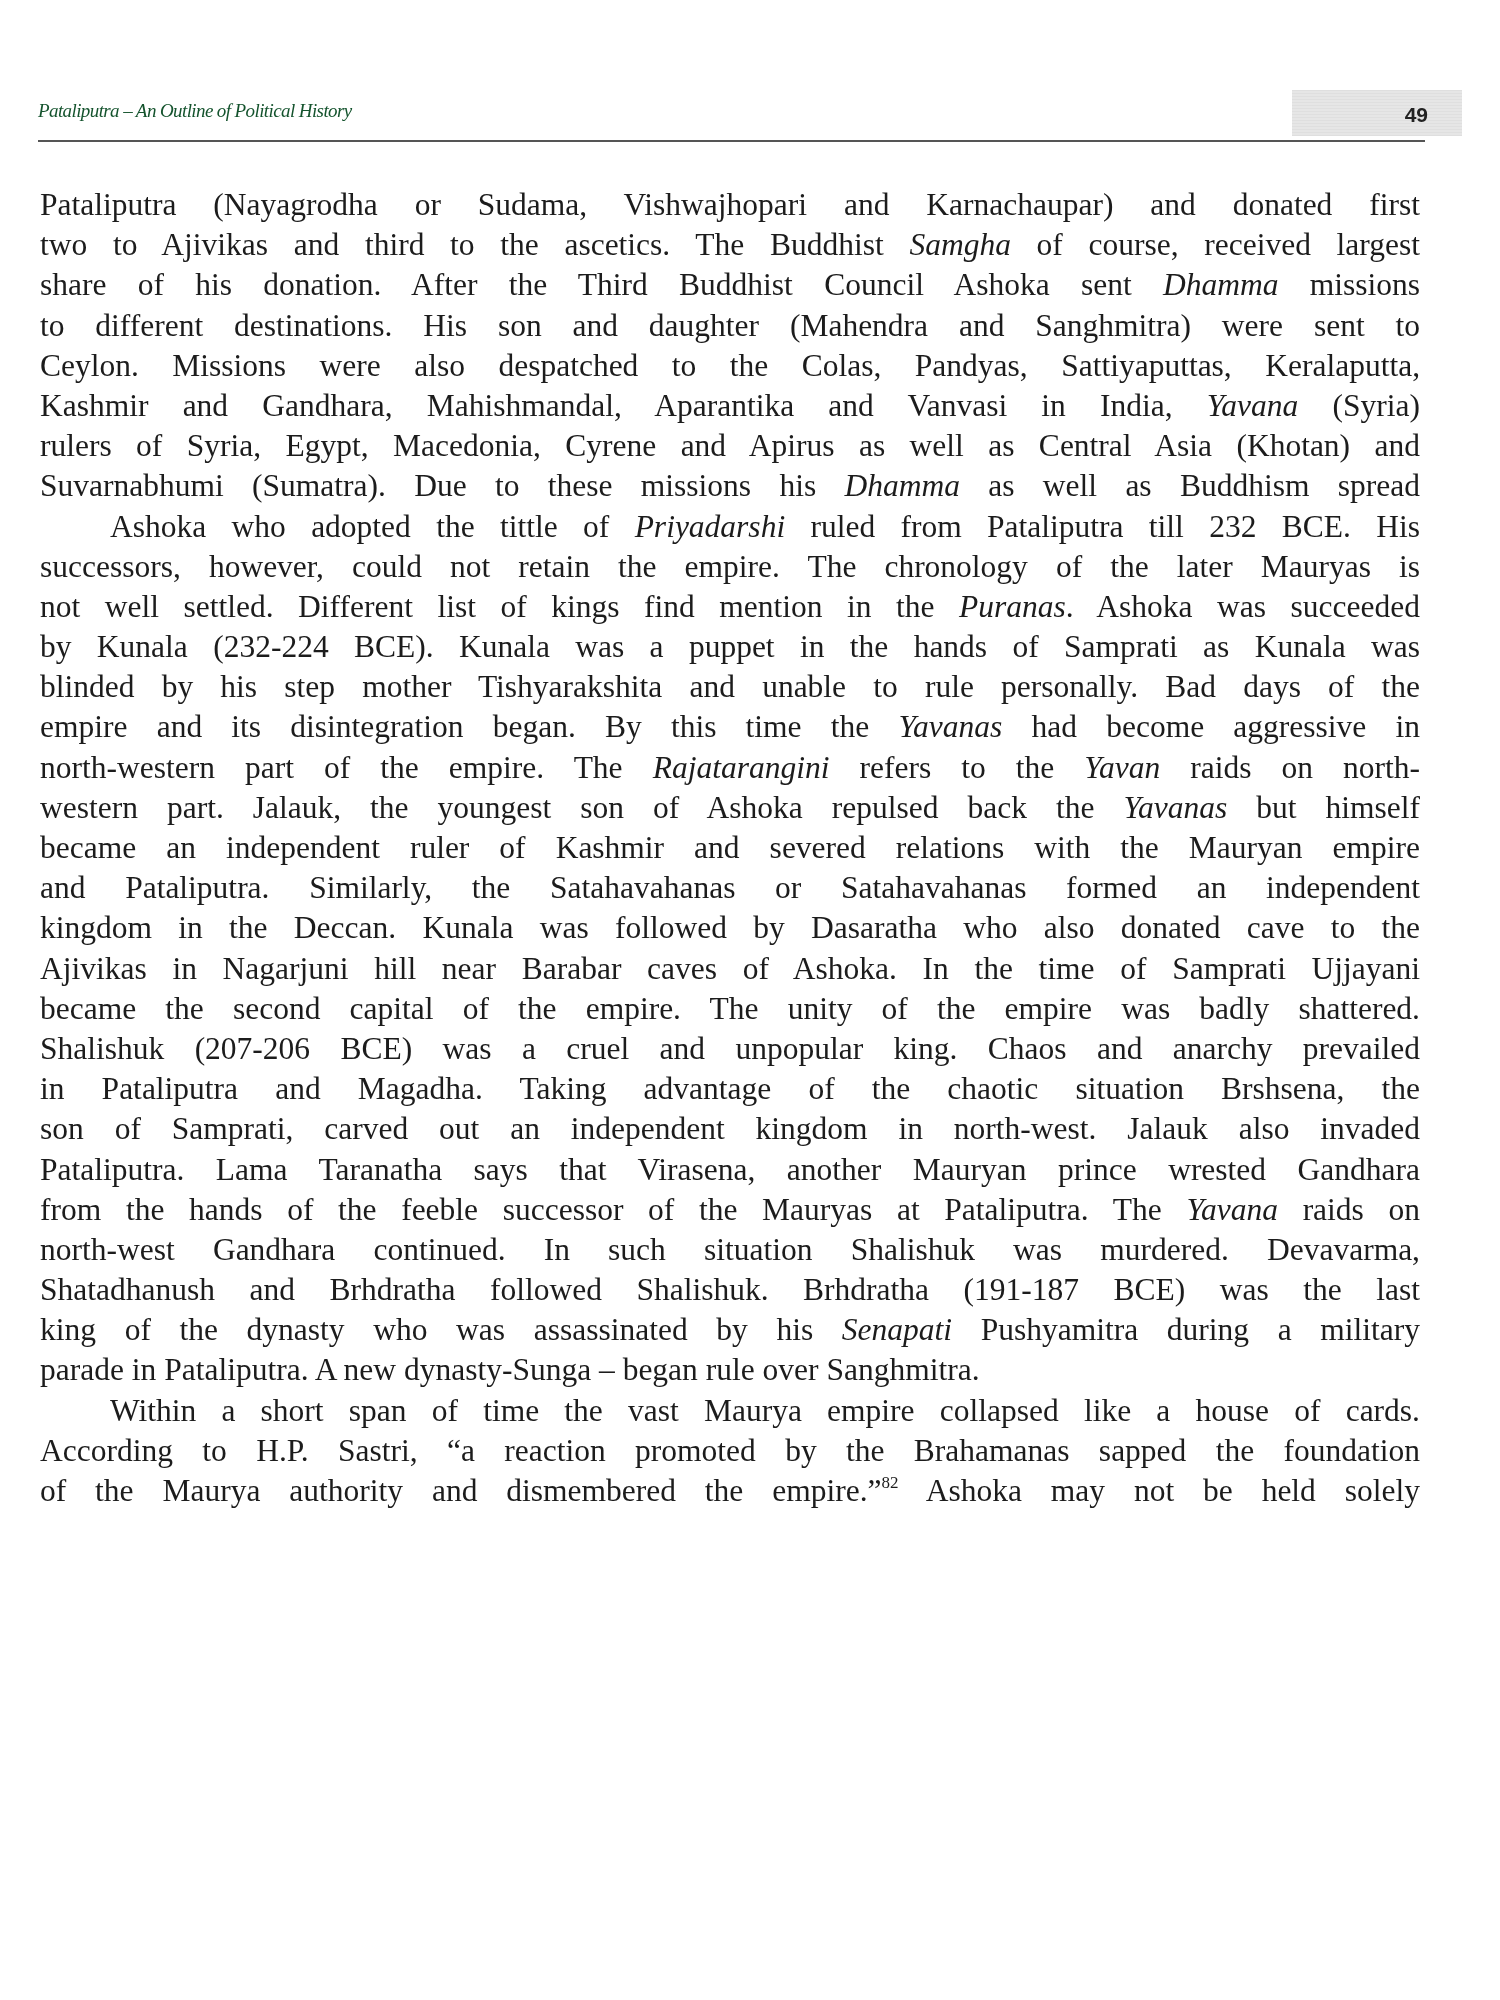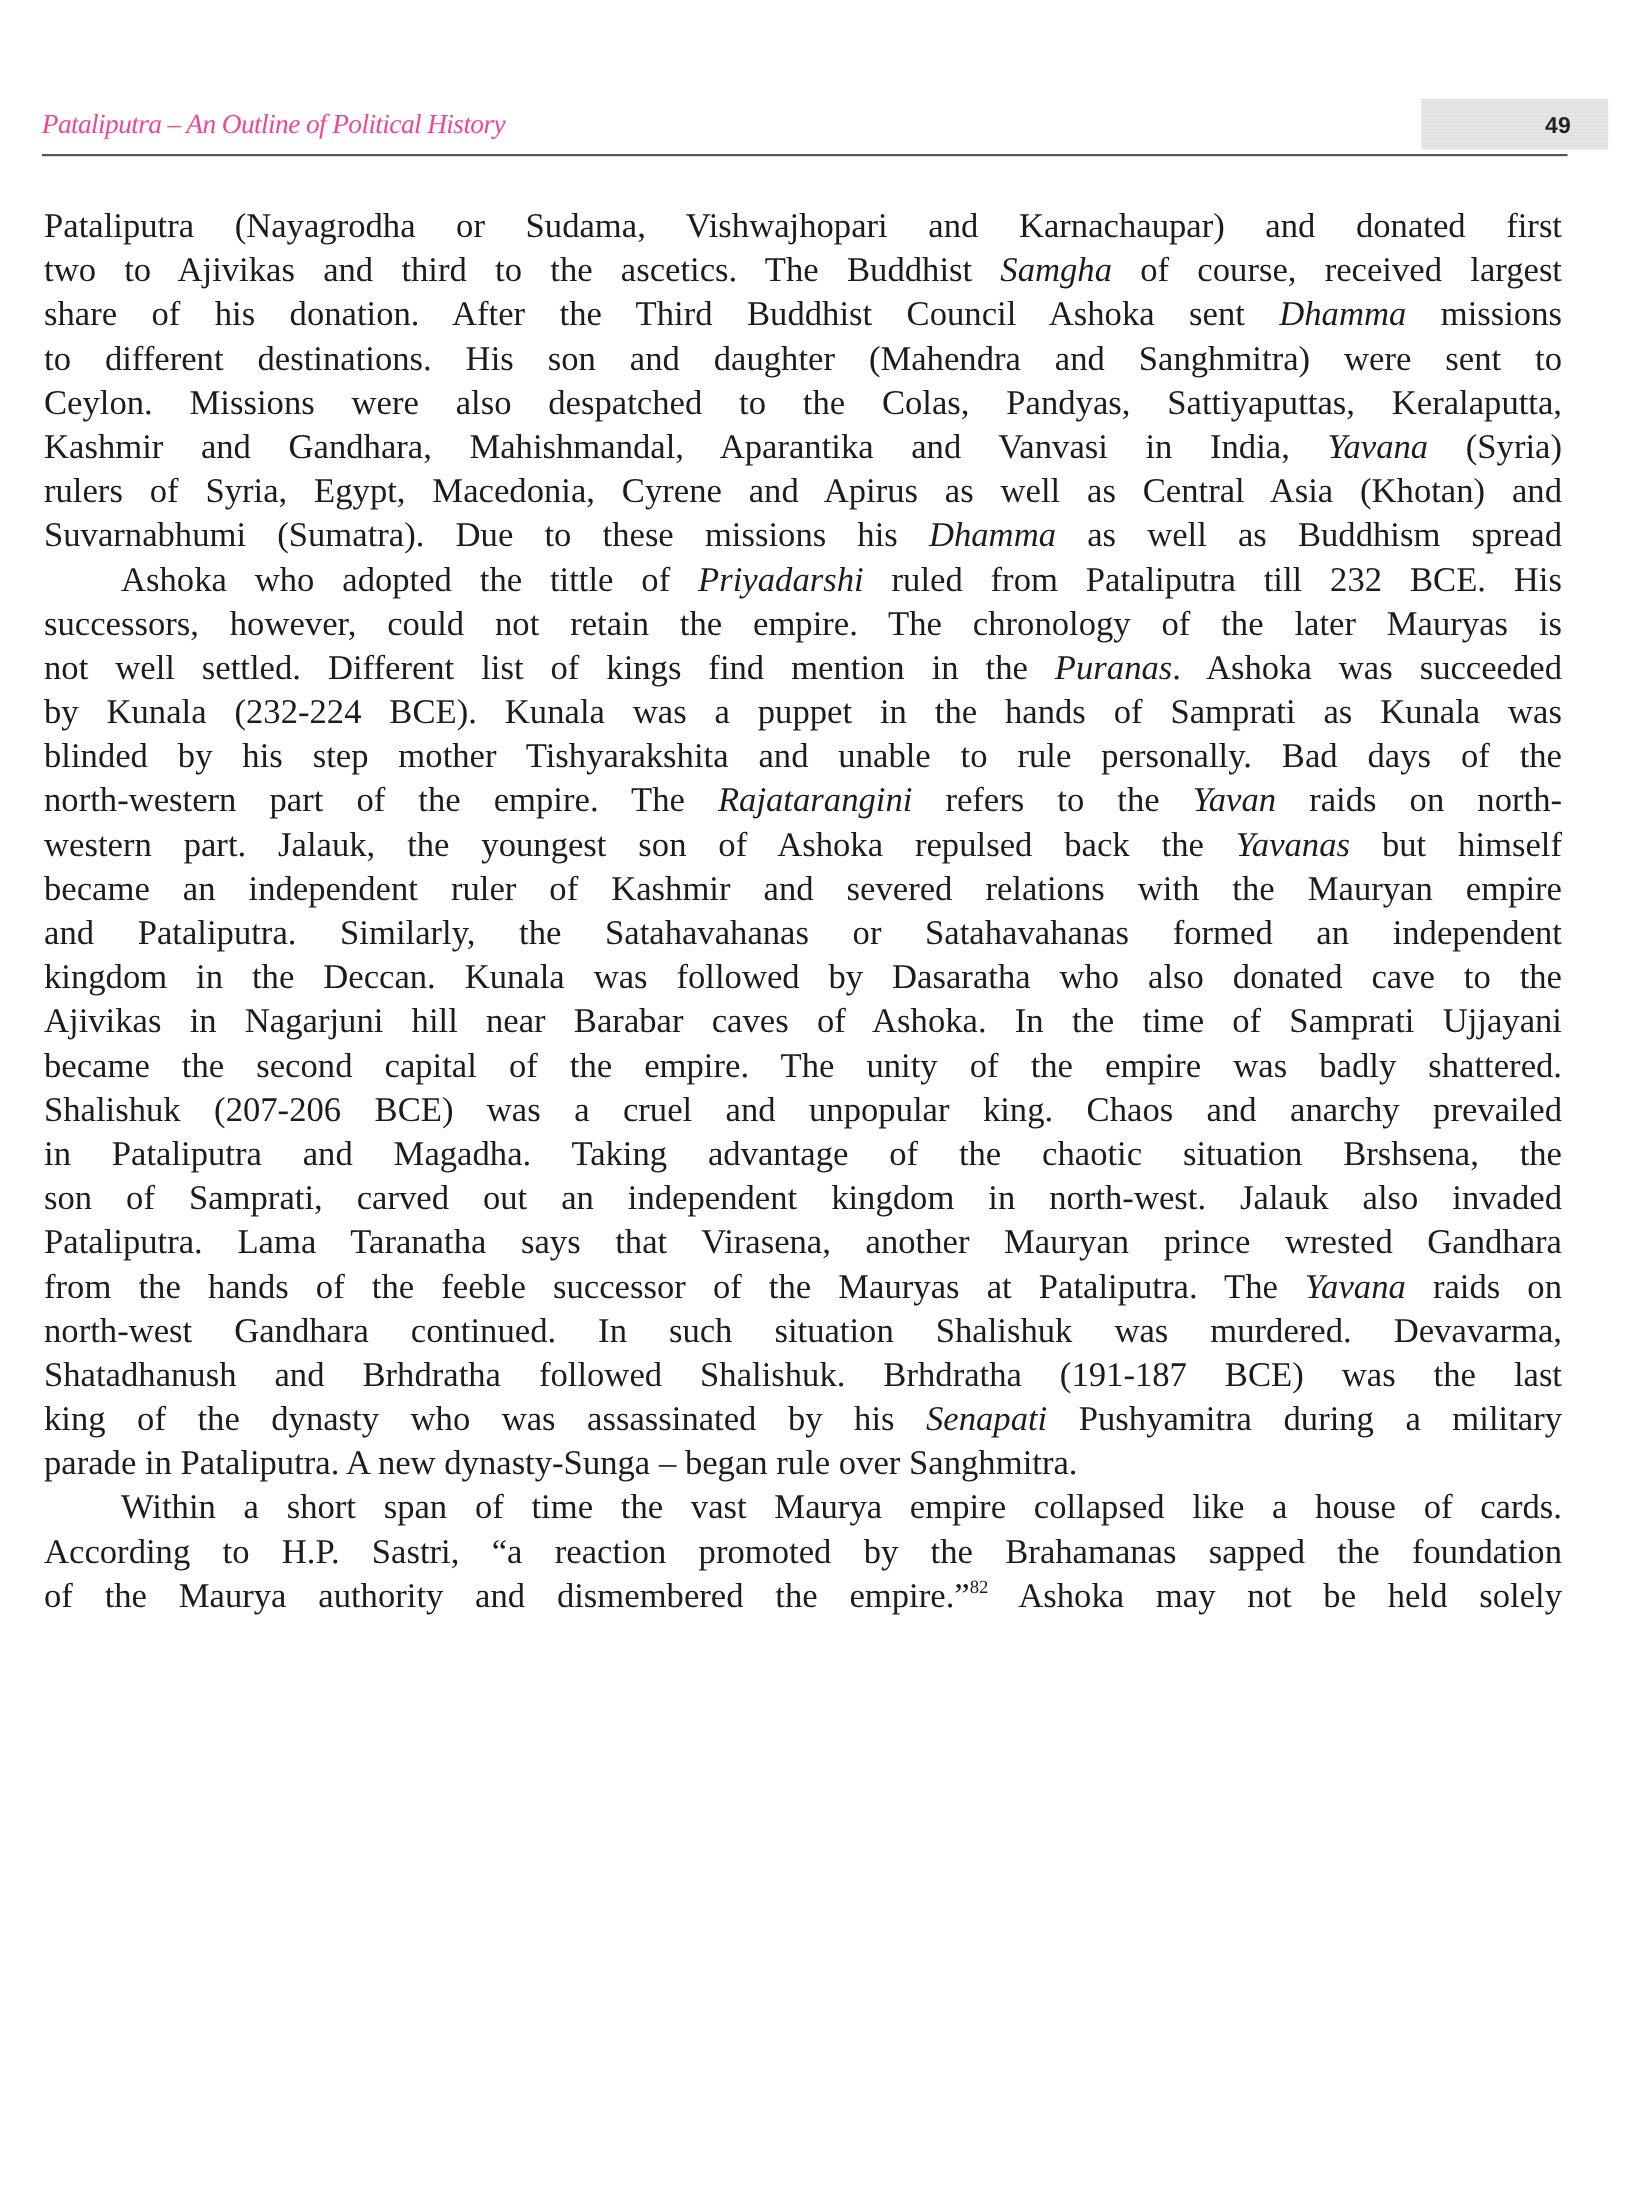--- a/index.html
+++ b/index.html
@@ -20,23 +20,23 @@
     left: 38px;
     top: 90px;
     width: 1424px;
     height: 48px;
   }
   .running-title {
     position: absolute;
     left: 0;
     top: 10px;
     font-style: italic;
-    font-size: 25px;
+    font-size: 19px;
     letter-spacing: -0.6px;
-    color: #ec4899;
+    color: #14532d;
   }
   .page-number-box {
     position: absolute;
     right: 0;
     top: 0;
     width: 170px;
     height: 46px;
     background: #e6e6e6;
     background-image: repeating-linear-gradient(0deg, rgba(0,0,0,0.03) 0 1px, transparent 1px 3px);
   }
@@ -104,20 +104,21 @@
     <div class="line"><span>to different destinations. His son and daughter (Mahendra and Sanghmitra) were sent to</span></div>
     <div class="line"><span>Ceylon. Missions were also despatched to the Colas, Pandyas, Sattiyaputtas, Keralaputta,</span></div>
     <div class="line"><span>Kashmir and Gandhara, Mahishmandal, Aparantika and Vanvasi in India, </span><span class="it">Yavana</span><span> (Syria)</span></div>
     <div class="line"><span>rulers of Syria, Egypt, Macedonia, Cyrene and Apirus as well as Central Asia (Khotan) and</span></div>
     <div class="line"><span>Suvarnabhumi (Sumatra). Due to these missions his </span><span class="it">Dhamma</span><span> as well as Buddhism spread</span></div>
     <div class="line indent"><span>Ashoka who adopted the tittle of </span><span class="it">Priyadarshi</span><span> ruled from Pataliputra till 232 BCE. His</span></div>
     <div class="line"><span>successors, however, could not retain the empire. The chronology of the later Mauryas is</span></div>
     <div class="line"><span>not well settled. Different list of kings find mention in the </span><span class="it">Puranas</span><span>. Ashoka was succeeded</span></div>
     <div class="line"><span>by Kunala (232-224 BCE). Kunala was a puppet in the hands of Samprati as Kunala was</span></div>
     <div class="line"><span>blinded by his step mother Tishyarakshita and unable to rule personally. Bad days of the</span></div>
+    <div class="line"><span>empire and its disintegration began. By this time the </span><span class="it">Yavanas</span><span> had become aggressive in</span></div>
     <div class="line"><span>north-western part of the empire. The </span><span class="it">Rajatarangini</span><span> refers to the </span><span class="it">Yavan</span><span> raids on north-</span></div>
     <div class="line"><span>western part. Jalauk, the youngest son of Ashoka repulsed back the </span><span class="it">Yavanas</span><span> but himself</span></div>
     <div class="line"><span>became an independent ruler of Kashmir and severed relations with the Mauryan empire</span></div>
     <div class="line"><span>and Pataliputra. Similarly, the Satahavahanas or Satahavahanas formed an independent</span></div>
     <div class="line"><span>kingdom in the Deccan. Kunala was followed by Dasaratha who also donated cave to the</span></div>
     <div class="line"><span>Ajivikas in Nagarjuni hill near Barabar caves of Ashoka. In the time of Samprati Ujjayani</span></div>
     <div class="line"><span>became the second capital of the empire. The unity of the empire was badly shattered.</span></div>
     <div class="line"><span>Shalishuk (207-206 BCE) was a cruel and unpopular king. Chaos and anarchy prevailed</span></div>
     <div class="line"><span>in Pataliputra and Magadha. Taking advantage of the chaotic situation Brshsena, the</span></div>
     <div class="line"><span>son of Samprati, carved out an independent kingdom in north-west. Jalauk also invaded</span></div>

